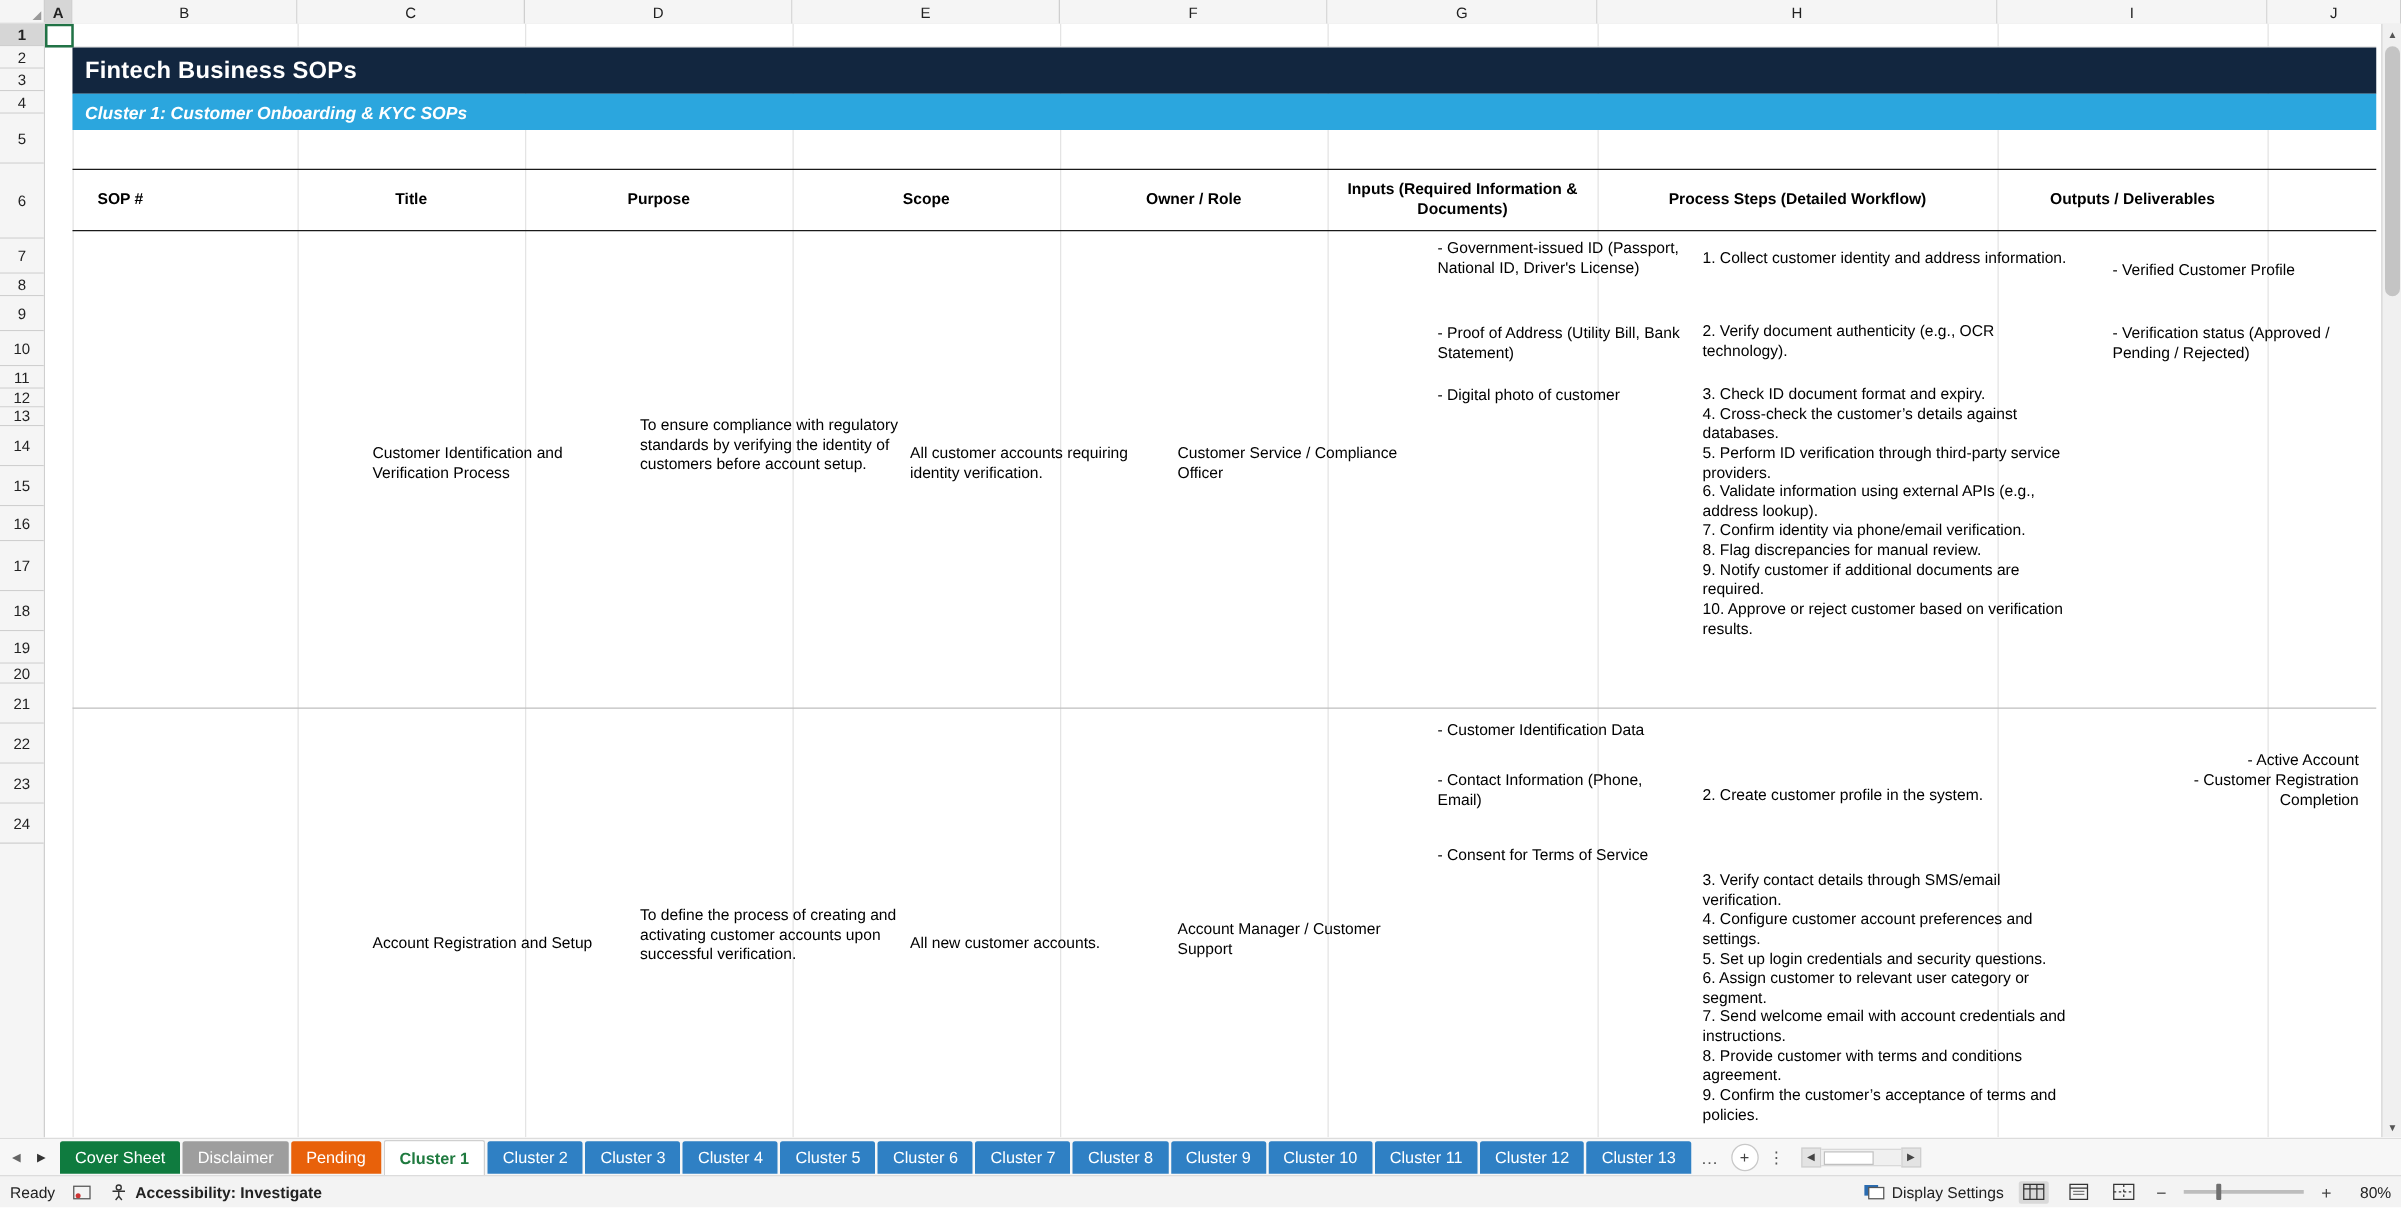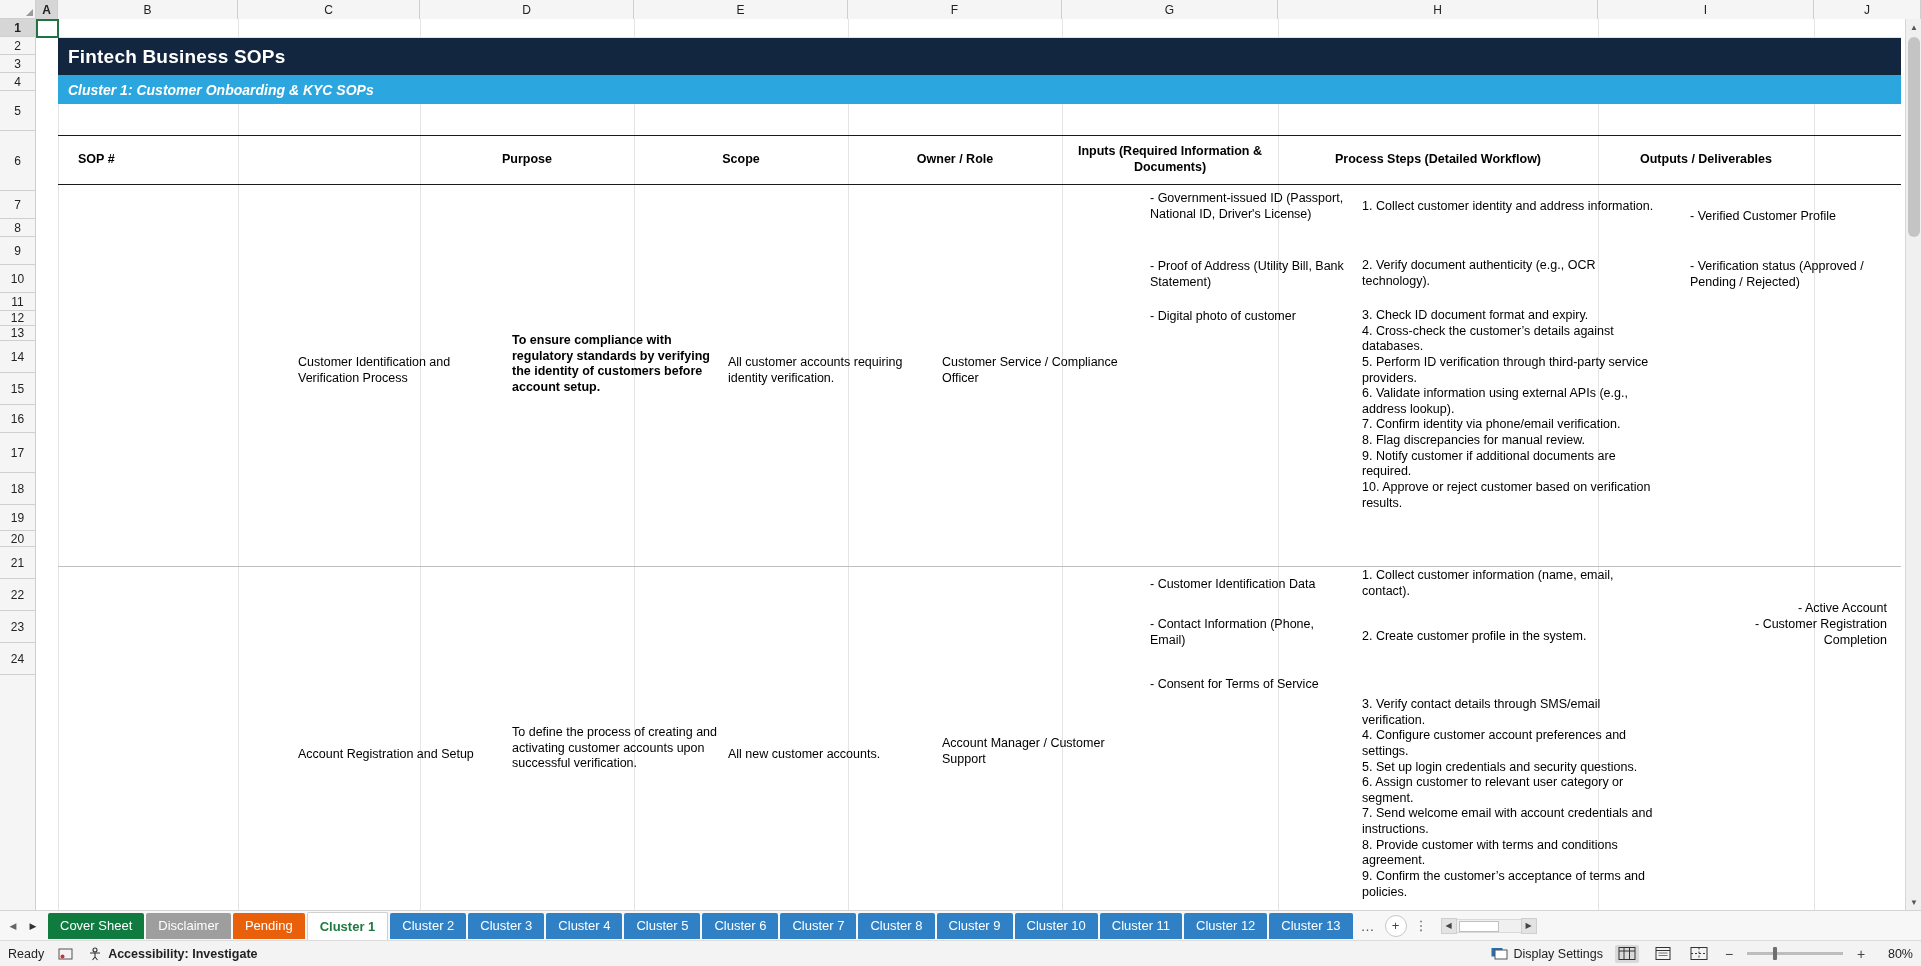--- a/index.html
+++ b/index.html
@@ -369,36 +369,37 @@
             <span>Fintech Business SOPs</span>
           </div>
           <div class="abs banner-sub" style="left:22px; top:56px; width:1843px; height:29px;font-style:italic;">
             <span>Cluster 1: Customer Onboarding &amp; KYC SOPs</span>
           </div>
 
           <div class="hdr-band-border" style="left:22px; top:116px; width:1843px;"></div>
           <div class="hdr-band-border" style="left:22px; top:165px; width:1843px;"></div>
 
           <div class="abs th" style="left:22px;  top:117px; width:180px; height:48px; justify-content:flex-start; padding-left:20px;">SOP #</div>
+          <div class="abs th" style="left:202px; top:117px; width:182px; height:48px;">Title</div>
           <div class="abs th" style="left:384px; top:117px; width:214px; height:48px;">Purpose</div>
           <div class="abs th" style="left:598px; top:117px; width:214px; height:48px;">Scope</div>
           <div class="abs th" style="left:812px; top:117px; width:214px; height:48px;">Owner / Role</div>
           <div class="abs th" style="left:1026px;top:117px; width:216px; height:48px;">Inputs (Required Information &amp; Documents)</div>
           <div class="abs th" style="left:1242px;top:117px; width:320px; height:48px;">Process Steps (Detailed Workflow)</div>
           <div class="abs th" style="left:1562px;top:117px; width:216px; height:48px;">Outputs / Deliverables</div>
 
           <div class="rowsep" style="left:22px; top:547px; width:1843px;"></div>
 
           <div class="abs cell center" style="left:22px; top:349px; width:40px; height:20px;">
             
           </div>
 
           <div class="abs cell" style="left:258px; top:336px; width:170px; height:40px;">Customer Identification and Verification Process</div>
 
-          <div class="abs cell" style="left:472px; top:314px; width:215px; height:80px;font-weight:bold;">To ensure compliance with regulatory standards by verifying the identity of customers before account setup.</div>
+          <div class="abs cell" style="left:472px; top:314px; width:215px; height:80px;">To ensure compliance with regulatory standards by verifying the identity of customers before account setup.</div>
 
           <div class="abs cell" style="left:902px; top:336px; width:205px; height:42px;">Customer Service / Compliance Officer</div>
 
           <div class="abs cell" style="left:688px; top:336px; width:215px; height:42px;">All customer accounts requiring identity verification.</div>
 
           <div class="abs cell" style="left:1110px; top:172px; width:205px; height:54px;">- Government-issued ID (Passport, National ID, Driver's License)</div>
           <div class="abs cell" style="left:1110px; top:240px; width:205px; height:38px;">- Proof of Address (Utility Bill, Bank Statement)</div>
           <div class="abs cell" style="left:1110px; top:290px; width:205px; height:20px;">- Digital photo of customer</div>
 
           <div class="abs cell" style="left:1322px; top:180px; width:300px; height:38px;">1. Collect customer identity and address information.</div>
@@ -427,21 +428,20 @@
           <div class="abs cell" style="left:472px; top:706px; width:215px; height:62px;">To define the process of creating and activating customer accounts upon successful verification.</div>
 
           <div class="abs cell" style="left:688px; top:728px; width:215px; height:22px;">All new customer accounts.</div>
 
           <div class="abs cell" style="left:902px; top:717px; width:205px; height:42px;">Account Manager / Customer Support</div>
 
           <div class="abs cell" style="left:1110px; top:558px; width:205px; height:20px;">- Customer Identification Data</div>
           <div class="abs cell" style="left:1110px; top:598px; width:205px; height:38px;">- Contact Information (Phone, Email)</div>
           <div class="abs cell" style="left:1110px; top:658px; width:205px; height:20px;">- Consent for Terms of Service</div>
 
-          <div class="abs cell" style="left:1322px; top:549px; width:300px; height:38px;">1. Collect customer information (name, email, contact).</div>
           <div class="abs cell" style="left:1322px; top:610px; width:300px; height:20px;">2. Create customer profile in the system.</div>
           <div class="abs cell" style="left:1322px; top:650px; width:300px; height:250px;margin-top:28px;">3. Verify contact details through SMS/email verification.
 4. Configure customer account preferences and settings.
 5. Set up login credentials and security questions.
 6. Assign customer to relevant user category or segment.
 7. Send welcome email with account credentials and instructions.
 8. Provide customer with terms and conditions agreement.
 9. Confirm the customer’s acceptance of terms and policies.</div>
 
           <div class="abs cell" style="left:1650px; top:582px; width:205px; height:20px;text-align:right;">- Active Account</div>

